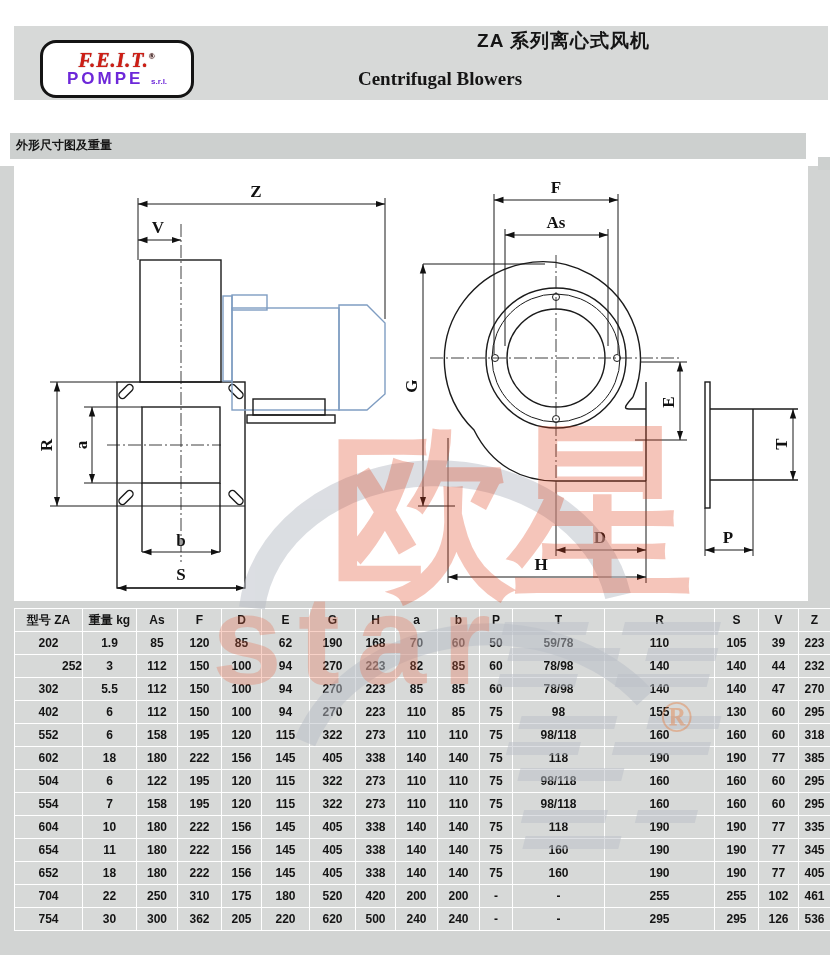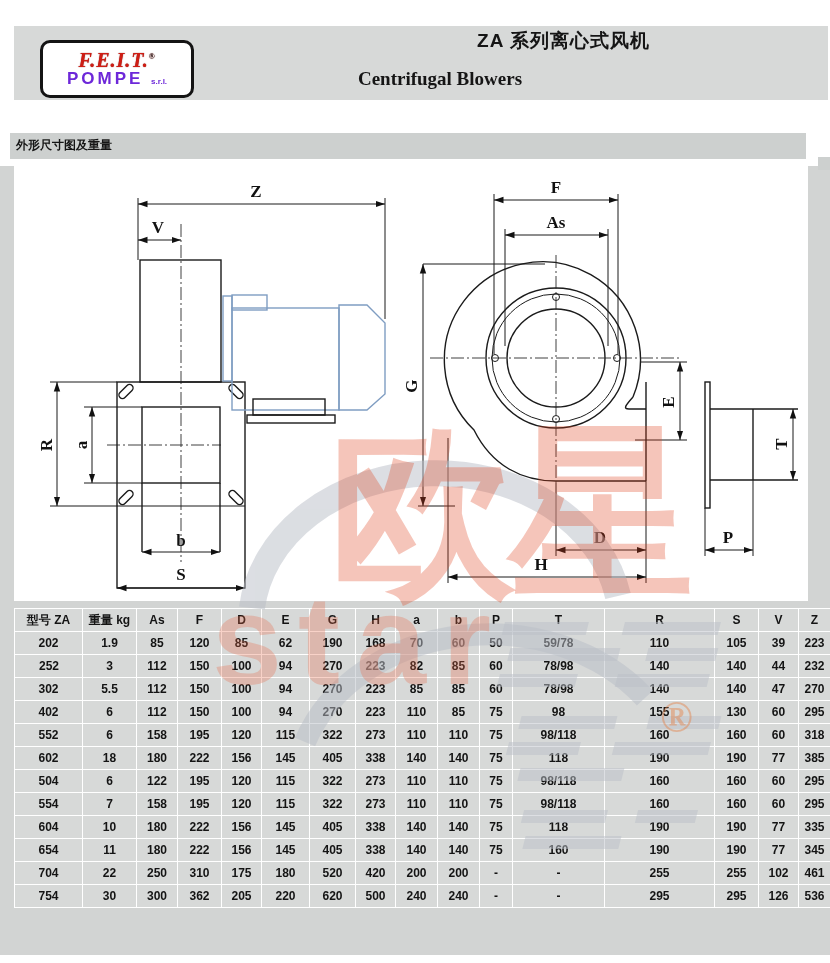--- a/index.html
+++ b/index.html
@@ -2,21 +2,21 @@
 <html><head>
 <meta charset="utf-8">
 <style>
   html,body{margin:0;padding:0;background:#ffffff;}
   #page{position:relative;width:830px;height:963px;background:#ffffff;overflow:hidden;
         font-family:"Liberation Sans",sans-serif;color:#151515;}
   .abs{position:absolute;}
 
   
   #header-band{left:14px;top:26px;width:814px;height:74px;background:#d7d9d8;}
-  #logo-box{left:40px;top:40px;width:148px;height:52px;background:#ffffff;border:3px solid #141414;border-radius:10px;
+  #logo-box{left:40px;top:40px;width:148px;height:52px;background:#ffffff;border:3px solid #141414;border-radius:16px;
             display:flex;flex-direction:column;align-items:center;justify-content:center;}
   #logo-top{font-family:"Liberation Serif",serif;font-style:italic;font-weight:700;font-size:20px;color:#cf1d14;
             letter-spacing:1px;line-height:20px;text-shadow:0 0 1px #7a0c08;}
   #logo-top sup{font-size:8px;color:#333;}
   #logo-bottom{font-size:17px;font-weight:800;letter-spacing:3px;color:#6d28d9;line-height:18px;}
   #logo-bottom small{font-size:8px;letter-spacing:0;font-weight:600;}
   #title-zh{left:230px;top:28px;width:420px;text-align:right;font-size:19px;font-weight:700;letter-spacing:1px;}
   #title-en{left:230px;top:68px;width:420px;text-align:center;font-family:"Liberation Serif",serif;
             font-size:19px;font-weight:700;}
 
@@ -35,21 +35,21 @@
   .dim{stroke:#1b1b1b;stroke-width:1;fill:none;}
   .cl{stroke:#2a2a2a;stroke-width:0.9;fill:none;stroke-dasharray:13 3 2 3;}
   .blue{stroke:#7f9dc2;stroke-width:1.4;fill:none;}
   .dimtxt{font-family:"Liberation Serif",serif;font-weight:700;font-size:17px;fill:#111;}
 
   
   #spec-table{left:14px;top:608px;width:816px;border-collapse:collapse;table-layout:fixed;}
   #spec-table td,#spec-table th{border:1px solid #ffffff;background:#d7d9d8;text-align:center;
      font-size:12px;font-weight:600;color:#141414;padding:0;height:22px;overflow:hidden;white-space:nowrap;}
   #spec-table th{font-size:12px;font-weight:700;height:22px;margin-left:20px;}
-  #spec-table td.flush-left{text-align:center;padding-left:1px;}
+  #spec-table td.flush-left{text-align:right;padding-left:1px;}
 
   
   .wm{pointer-events:none;}
   #wm-red{left:330px;top:420px;font-size:186px;font-weight:900;line-height:1;letter-spacing:-8px;
           color:rgba(222,62,28,0.30);z-index:40;}
   #wm-star{left:212px;top:568px;font-size:126px;font-weight:700;letter-spacing:16px;
            color:rgba(231,106,74,0.30);z-index:40;font-family:"Liberation Sans",sans-serif;}
   #wm-reg{left:660px;top:692px;font-size:44px;font-weight:700;color:rgba(229,128,70,0.45);z-index:41;
           font-family:"Liberation Serif",serif;}
   #wm-svg{left:0;top:0;z-index:39;}
@@ -409,20 +409,38 @@
           <td>140</td>
           <td>140</td>
           <td>75</td>
           <td>160</td>
           <td>190</td>
           <td>190</td>
           <td>77</td>
           <td>345</td>
         </tr>
         <tr>
+          <td>652</td>
+          <td>18</td>
+          <td>180</td>
+          <td>222</td>
+          <td>156</td>
+          <td>145</td>
+          <td>405</td>
+          <td>338</td>
+          <td>140</td>
+          <td>140</td>
+          <td>75</td>
+          <td>160</td>
+          <td>190</td>
+          <td>190</td>
+          <td>77</td>
+          <td>405</td>
+        </tr>
+        <tr>
           <td>704</td>
           <td>22</td>
           <td>250</td>
           <td>310</td>
           <td>175</td>
           <td>180</td>
           <td>520</td>
           <td>420</td>
           <td>200</td>
           <td>200</td>

